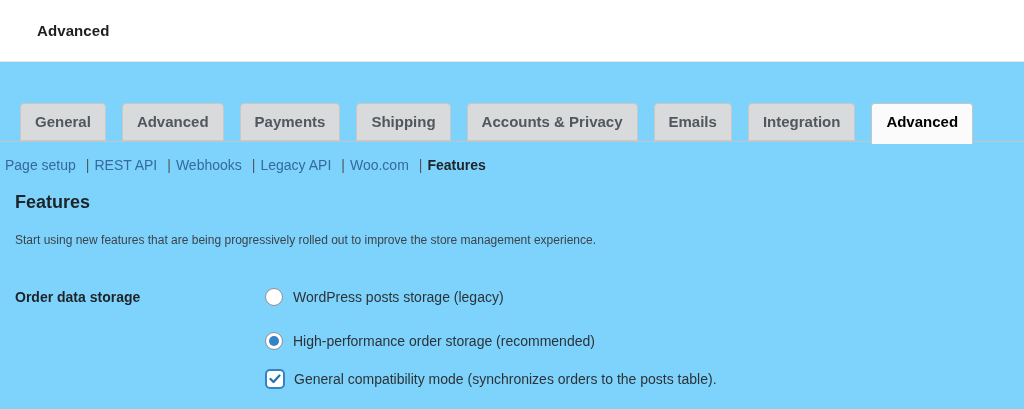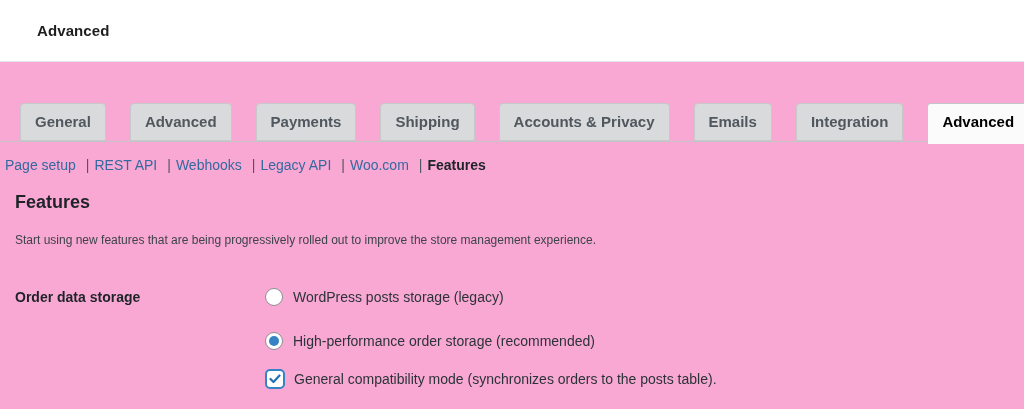--- a/index.html
+++ b/index.html
@@ -2,40 +2,40 @@
 <html><head>
 <meta charset="utf-8">
 <style>
   * { margin: 0; padding: 0; box-sizing: border-box; }
   html, body { width: 1024px; height: 409px; }
   body {
     font-family: "Liberation Sans", "DejaVu Sans", sans-serif;
     background: #f0f0f1;
     -webkit-font-smoothing: antialiased;
   }
-  .page { width: 1024px; height: 409px; background: #f9a8d4; overflow: hidden; }
+  .page { width: 1024px; height: 409px; background: #7dd3fc; overflow: hidden; }
 
   
   .topbar {
     height: 62px; background: #ffffff;
     border-bottom: 1px solid #e3e4e6;
     display: flex; align-items: center;
     padding-left: 37px;
   }
   .topbar-title { font-size: 15px; font-weight: 700; color: #1e1e1e; letter-spacing: 0.1px; }
 
   
   .tabbar {
     position: relative;
     margin-top: 41px;
     padding-left: 20px;
     height: 42px;
     display: flex;
     align-items: flex-start;
-    gap: 24px;
+    gap: 16px;
   }
   .tabbar::after {
     content: "";
     position: absolute; left: 0; right: 0; top: 38px; height: 1px;
     background: #c4c5c7;
     z-index: 0;
   }
   .tab {
     position: relative; z-index: 1;
     display: inline-block;

